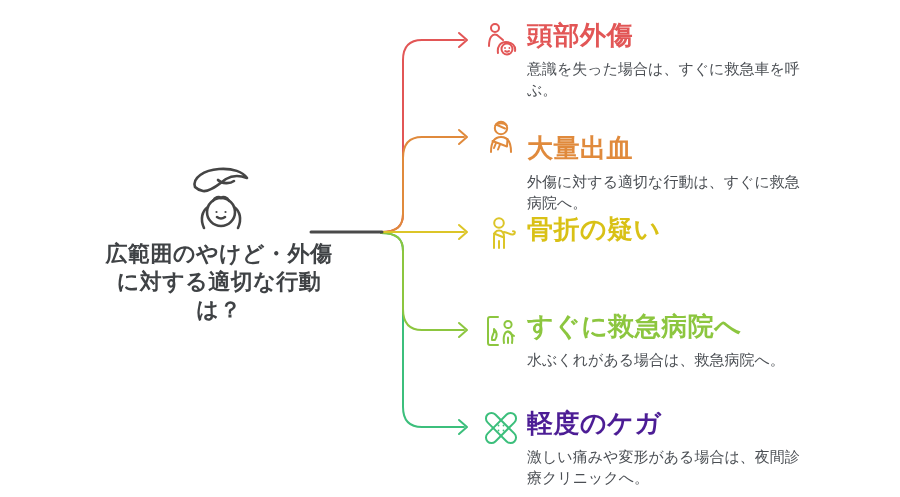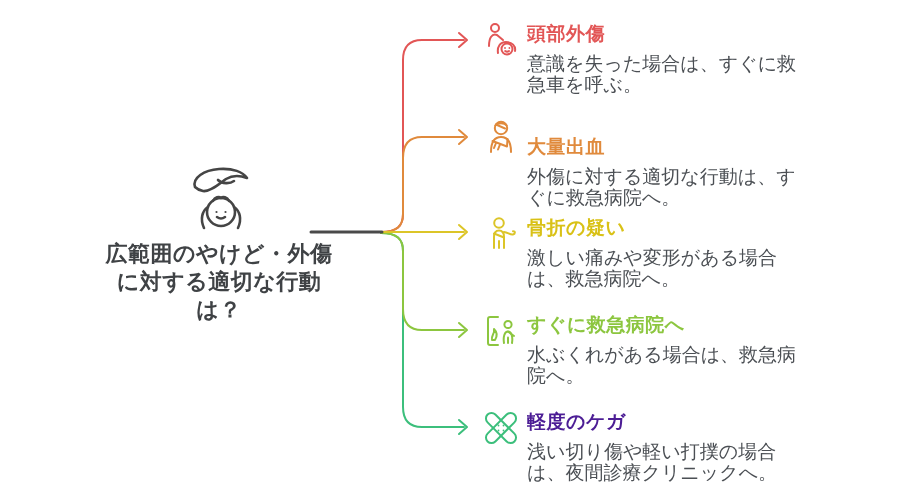--- a/index.html
+++ b/index.html
@@ -10,22 +10,22 @@
   .connectors{position:absolute;left:0;top:0;width:900px;height:497px;}
   .center-node{position:absolute;left:104px;top:160px;width:230px;}
   .center-icon{position:absolute;left:78px;top:4px;width:78px;height:68px;}
   .center-title{
     position:absolute;left:0;top:80px;width:230px;text-align:center;
     font-size:22px;font-weight:700;color:#3f4245;line-height:28px;letter-spacing:0.5px;
   }
   .branch{position:absolute;left:483px;width:330px;}
   .bicon{position:absolute;left:0;top:0;width:36px;height:36px;display:block;}
   .btext{margin-left:44px;width:276px;padding-top:1px;}
-  .btitle{font-size:19px;font-weight:600;line-height:24px;letter-spacing:0.5px;font-family:Liberation Mono, monospace;}
-  .bdesc{margin-top:6px;font-size:19px;line-height:21px;color:#4b4f54;}
+  .btitle{font-size:26px;font-weight:600;line-height:24px;letter-spacing:0.5px;}
+  .bdesc{margin-top:12px;font-size:15px;line-height:21px;color:#4b4f54;}
   .b1{top:22px;}  .b1 .btitle{color:#e25656;}
   .b2{top:119px;} .b2 .btitle{color:#e08a3c;margin-top:16px;}
   .b3{top:216px;} .b3 .btitle{color:#d9c116;}
   .b4{top:313px;} .b4 .btitle{color:#8cc63f;}
   .b5{top:410px;} .b5 .btitle{color:#4c1d95;}
   svg *{vector-effect:non-scaling-stroke;}
 </style>
 </head>
 <body>
 
@@ -98,21 +98,20 @@
   <div class="branch b3">
     <svg class="bicon" viewBox="0 0 36 36" fill="none" stroke="#dcc528" stroke-width="2" stroke-linecap="round" stroke-linejoin="round">
       <circle cx="16" cy="7" r="4.8"></circle>
       <path d="M 11 32 L 11 21 C 11 16.5 13 14.5 16 14.5 C 19 14.5 21 16.5 21 21 L 21 32"></path>
       <path d="M 16 32 L 16 25"></path>
       <path d="M 11 17.5 L 21 21.5"></path>
       <path d="M 21 16 C 25 16.5 27 19 30 18.5 C 32.5 18 32.5 15 30 15.2"></path>
     </svg>
     <div class="btext">
       <div class="btitle">骨折の疑い</div>
-      <div class="bdesc">激しい痛みや変形がある場合は、救急病院へ。</div>
     </div>
   </div>
 
   <div class="branch b4">
     <svg class="bicon" viewBox="0 0 36 36" fill="none" stroke="#8cc63f" stroke-width="2" stroke-linecap="round" stroke-linejoin="round">
       <path d="M 15 4 L 7 4 C 5.6 4 5 4.6 5 6 L 5 30 C 5 31.4 5.6 32 7 32 L 15 32"></path>
       <path d="M 9 27 C 8 22 12 21 11 16 C 14 19 14.5 23 12 27 Z"></path>
       <circle cx="25" cy="11.5" r="3.6"></circle>
       <path d="M 21 30 C 20 24 21.5 18.5 25 18.5 C 28.5 18.5 30 24 29 30"></path>
       <path d="M 25 18.5 L 31 23"></path>
@@ -128,17 +127,17 @@
     <svg class="bicon" viewBox="0 0 36 36" fill="none" stroke="#3cbf7c" stroke-width="2" stroke-linecap="round" stroke-linejoin="round">
       <rect x="12.5" y="-1" width="11" height="38" rx="5.5" transform="rotate(45 18 18)"></rect>
       <rect x="12.5" y="-1" width="11" height="38" rx="5.5" transform="rotate(-45 18 18)"></rect>
       <circle cx="15.5" cy="15.5" r="0.9" fill="#3cbf7c" stroke="none"></circle>
       <circle cx="20.5" cy="15.5" r="0.9" fill="#3cbf7c" stroke="none"></circle>
       <circle cx="15.5" cy="20.5" r="0.9" fill="#3cbf7c" stroke="none"></circle>
       <circle cx="20.5" cy="20.5" r="0.9" fill="#3cbf7c" stroke="none"></circle>
     </svg>
     <div class="btext">
       <div class="btitle">軽度のケガ</div>
-      <div class="bdesc">浅い切り傷や軽い打撲の場合は、夜間診療クリニックへ。</div>
+      <div class="bdesc">激しい痛みや変形がある場合は、夜間診療クリニックへ。</div>
     </div>
   </div>
 
 </div>
 
 </body></html>

